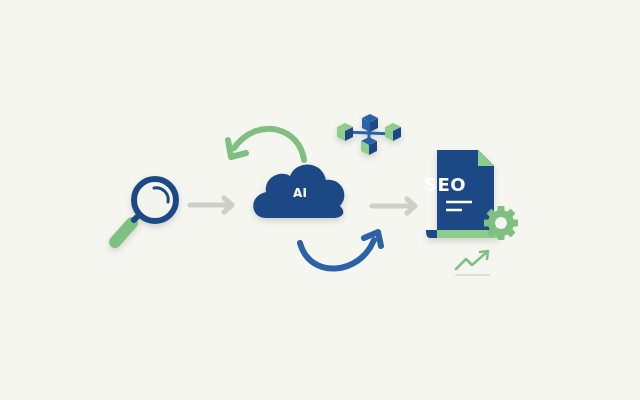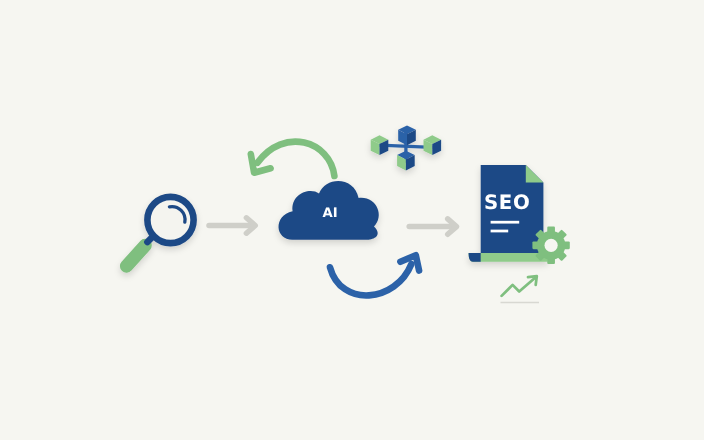--- a/index.html
+++ b/index.html
@@ -8,21 +8,21 @@
     background: #f6f6f1;
     font-family: "DejaVu Sans", sans-serif;
   }
   .stage { position: relative; width: 640px; height: 400px; }
   svg { position: absolute; left: 0; top: 0; }
   .label {
     position: absolute; color: #ffffff; font-weight: bold;
     font-family: "DejaVu Sans", sans-serif; text-align: center;
   }
   .ai-label { left: 270px; top: 186px; width: 60px; font-size: 12px; }
-  .seo-label { left: 440px; top: 174px; width: 44px; font-size: 18px; letter-spacing: 0.5px; text-align: left; }
+  .seo-label { left: 424px; top: 174px; width: 44px; font-size: 18px; letter-spacing: 0.5px; text-align: left; }
 </style>
 </head>
 <body>
 
 <div class="stage">
   <svg width="640" height="400" viewBox="0 0 640 400">
     <defs>
       <filter id="sh" x="-30%" y="-30%" width="160%" height="160%">
         <feDropShadow dx="0" dy="3" stdDeviation="3" flood-color="#000" flood-opacity="0.15"></feDropShadow>
       </filter>

